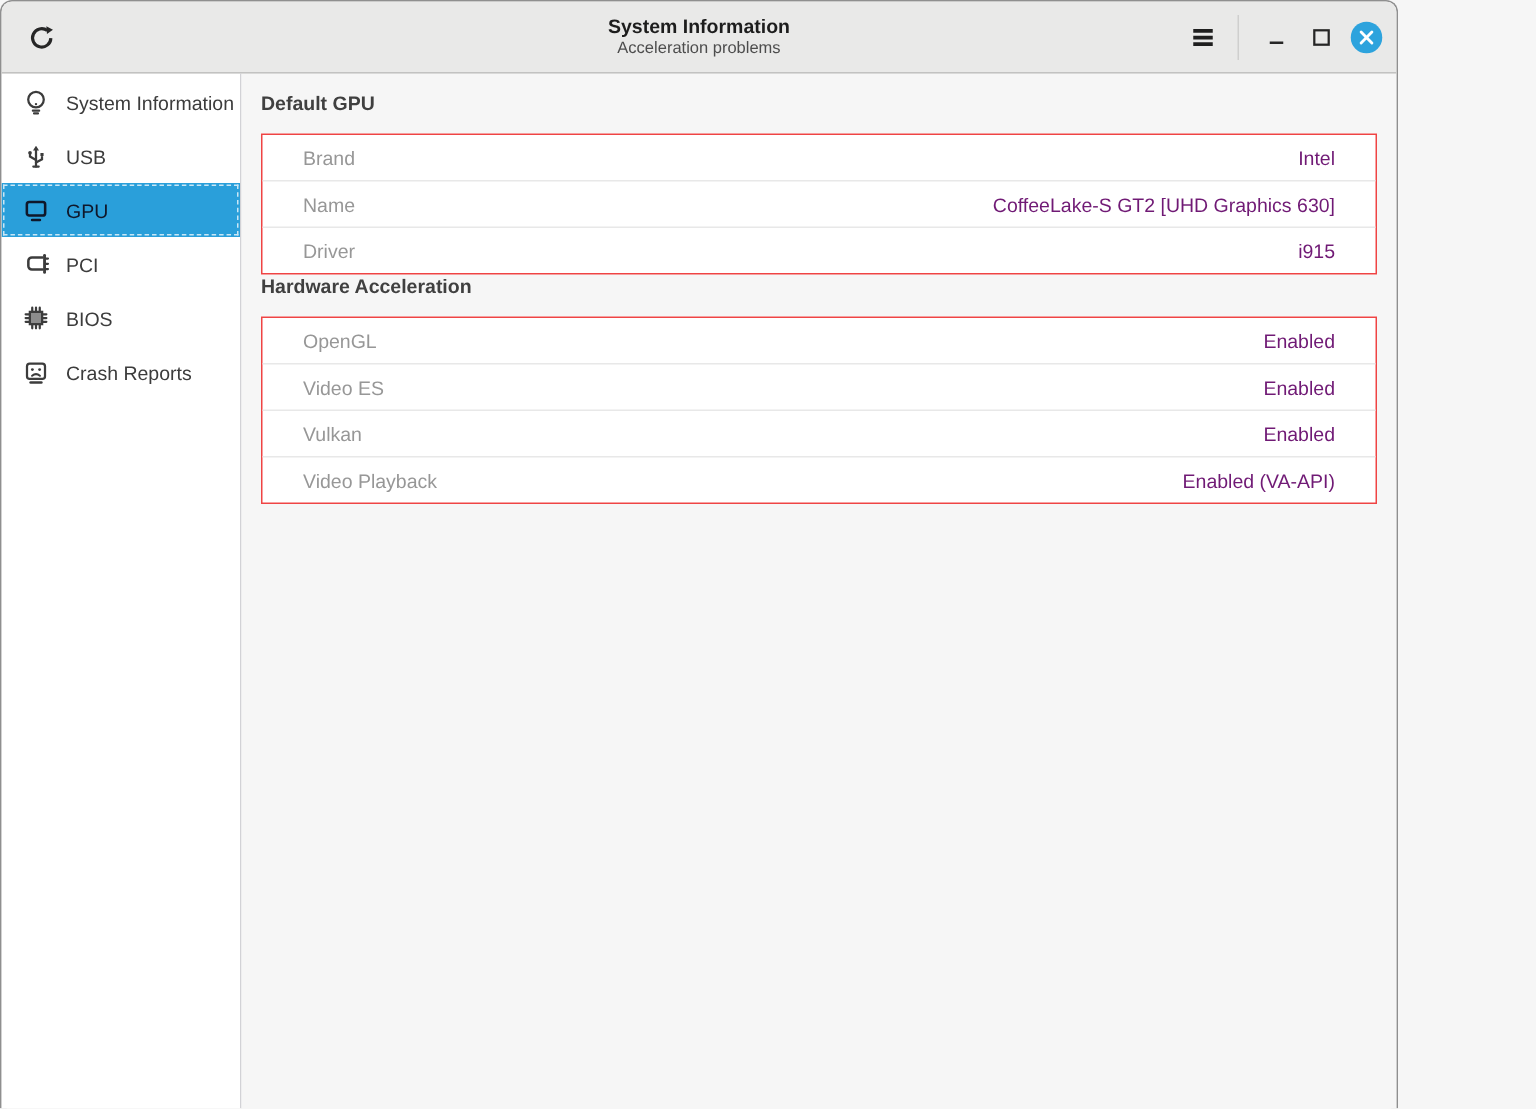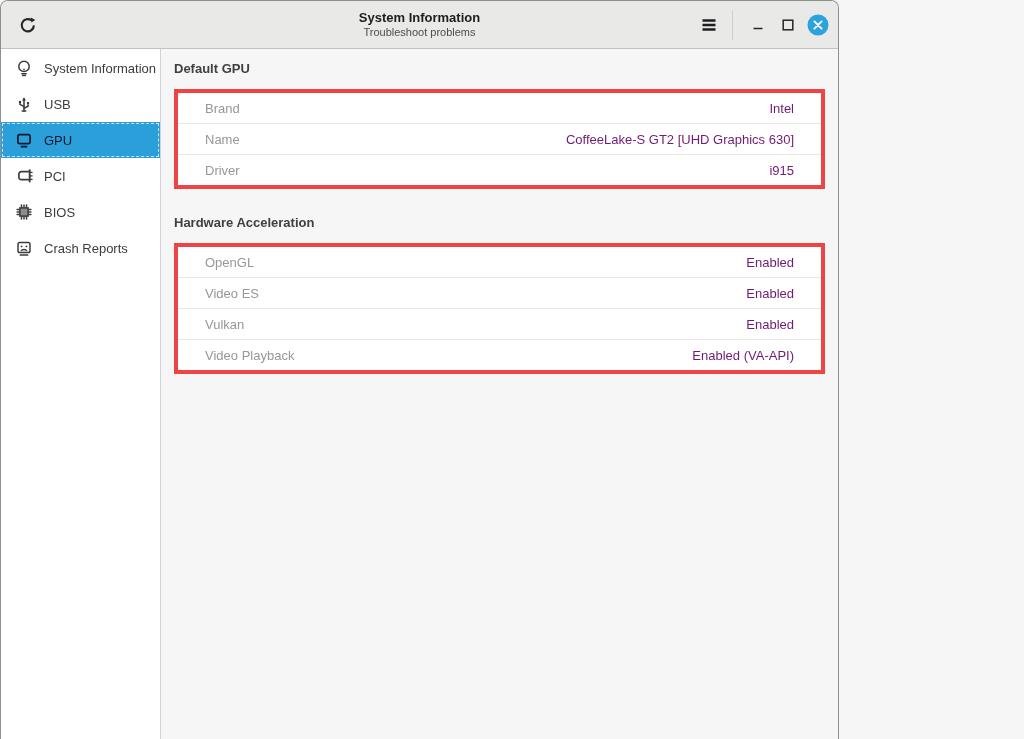--- a/index.html
+++ b/index.html
@@ -3,21 +3,21 @@
 <meta charset="utf-8">
 <style>
   html,body{margin:0;padding:0;}
   body{
     width:1024px;height:739px;
     font-family:"Liberation Sans", sans-serif;
     background:#f6f6f6;
     overflow:hidden;
   }
   .window{
-    width:839px;height:739px;
+    width:932px;height:739px;
     box-sizing:border-box;
     border:1px solid #8f8f8f;border-bottom:none;
     border-radius:8px 8px 0 0;
     overflow:hidden;
     display:flex;flex-direction:column;
     background:#f6f6f6;
   }
   
   .titlebar{
     flex:0 0 47px;height:47px;
@@ -73,22 +73,21 @@
     background:#f6f6f6;
     padding:12px 13px 0 13px;
     box-sizing:border-box;
   }
   .section-title{
     font-size:13px;font-weight:bold;color:#404040;
     margin:0 0 12px 0;line-height:16px;
   }
   .card{
     background:#ffffff;
-    border:4px solid #ef4444;
-    margin-bottom:26px;
+    border:1px solid #ef4444;
   }
   .row{
     height:30px;
     display:flex;align-items:center;justify-content:space-between;
     padding:0 27px;
     border-bottom:1px solid #e8e8e8;
     font-size:13px;
   }
   .row:last-child{border-bottom:none;}
   .rlabel{color:#979797;}
@@ -105,21 +104,21 @@
       <span>
         <svg width="20" height="20" viewBox="0 0 20 20" fill="none">
           <path d="M15.9 10.4 A6.1 6.1 0 1 1 13.5 5.4" stroke="#262626" stroke-width="2.1" fill="none"></path>
           <path d="M12.9 2.5 L17.3 4.9 L13.3 7.6 Z" fill="#262626"></path>
         </svg>
       </span>
     </button>
 
     <div class="title-block">
       <div class="title">System Information</div>
-      <div class="subtitle">Troubleshoot problems</div>
+      <div class="subtitle">Acceleration problems</div>
     </div>
 
     <div class="controls">
       <button class="tb-btn menu-btn">
         <span>
           <svg width="16" height="16" viewBox="0 0 16 16">
             <path d="M1.5 3.6 h13 M1.5 8 h13 M1.5 12.4 h13" stroke="#1f1f1f" stroke-width="2.5"></path>
           </svg>
         </span>
       </button>

